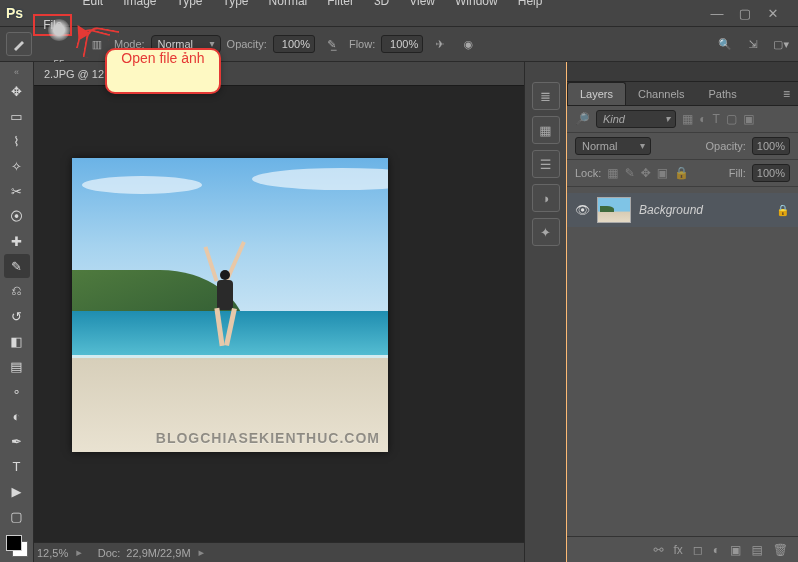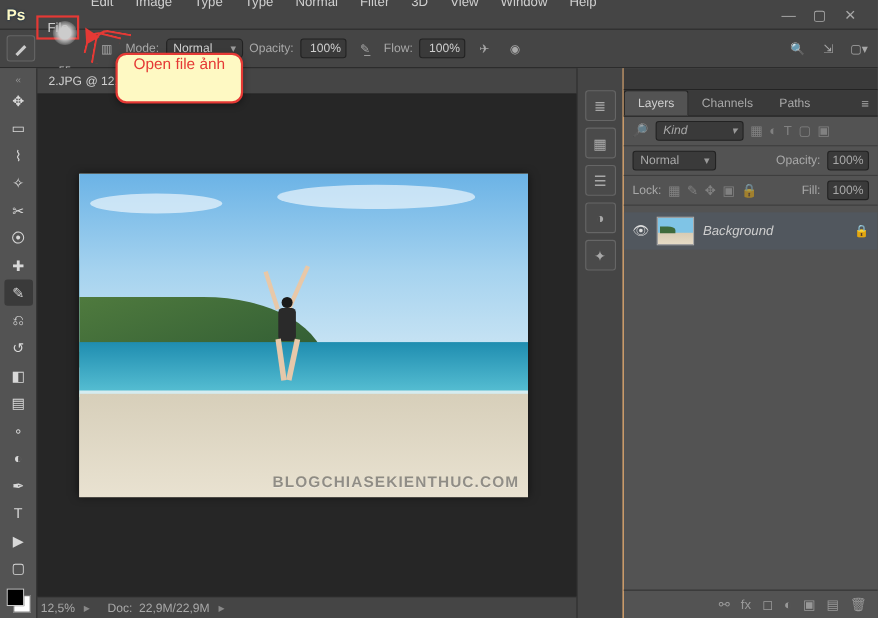--- a/index.html
+++ b/index.html
@@ -168,21 +168,21 @@
   }
   .doc-tab .x { margin-left:8px; color:#999; }
   .canvas-viewport {
     flex:1;
     background:#262626;
     position:relative;
   }
   .canvas-image {
     position:absolute;
     left:38px; top:72px;
-    width:408px; height:294px;
+    width:316px; height:294px;
     background:
       linear-gradient(to bottom,#e8d6b8 0%,#d3c19b 25%,transparent 28%),
       linear-gradient(to bottom,#7fc4d6 0%,#4fb4cc 40%,#3fa3bd 55%,#d8ccb4 58%,#e5dbc6 100%);
     box-shadow:0 0 8px rgba(0,0,0,.6);
     overflow:hidden;
   }
   .sky{
     position:absolute;inset:0;height:55%;
     background:linear-gradient(to bottom,#6bb3e6 0%,#a6d3ef 55%,#c9e4f4 100%);
   }

